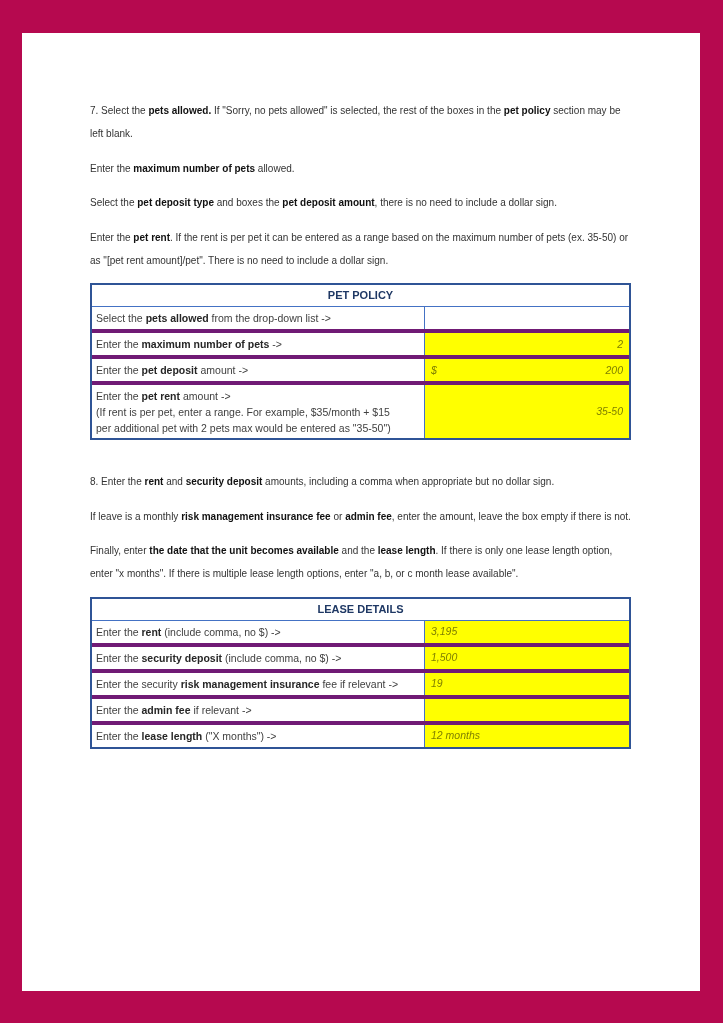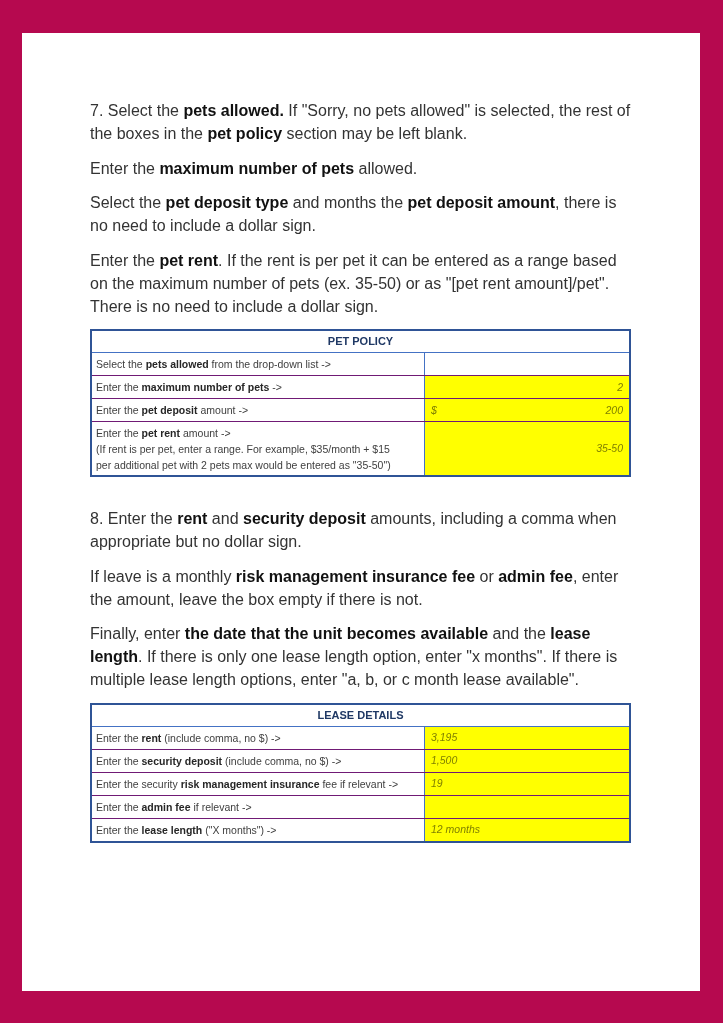--- a/index.html
+++ b/index.html
@@ -15,21 +15,21 @@
     left: 22px; top: 33px;
     width: 678px; height: 958px;
     background: #ffffff;
     box-sizing: border-box;
     padding: 66px 68px 0 68px;
   }
   
   .para {
     margin: 0 0 11.5px 0;
     width: 541px;
-    font-size: 16px;
+    font-size: 10px;
     line-height: 23px;
     color: #333333;
   }
   .para b { color: #111111; }
   
   .xl-table {
     width: 541px;
     box-sizing: border-box;
     border: 2px solid #2f5496;
     background: #ffffff;
@@ -41,21 +41,21 @@
     border-bottom: 1px solid #4472c4;
     height: 21px;
     line-height: 21px;
     text-align: center;
     font-weight: bold;
     font-size: 11px;
     color: #1f3864;
   }
   .xl-row {
     display: flex;
-    border-bottom: 1px solid #701a75;
+    border-bottom: 4px solid #701a75;
     min-height: 22px;
     align-items: stretch;
   }
   .xl-row:last-child { border-bottom: none; }
   .xl-label {
     flex: 0 0 324px;
     width: 324px;
     padding: 3px 4px 2px 4px;
     border-right: 1px solid #4472c4;
     line-height: 16px;
@@ -81,21 +81,21 @@
   .xl-value.filled.has-prefix  { justify-content: space-between; }
 </style>
 </head>
 <body>
 
 <div class="canvas" style="background: rgb(182, 9, 79);">
   <div class="page">
     <div>
         <p class="para"><span>7. Select the </span><b>pets allowed.</b><span> If "Sorry, no pets allowed" is selected, the rest of the boxes in the </span><b>pet policy</b><span> section may be left blank.</span></p>
         <p class="para"><span>Enter the </span><b>maximum number of pets</b><span> allowed.</span></p>
-        <p class="para"><span>Select the </span><b>pet deposit type</b><span> and months the </span><b>pet deposit amount</b><span>, there is no need to include a dollar sign.</span></p>
+        <p class="para"><span>Select the </span><b>pet deposit type</b><span> and boxes the </span><b>pet deposit amount</b><span>, there is no need to include a dollar sign.</span></p>
         <p class="para"><span>Enter the </span><b>pet rent</b><span>. If the rent is per pet it can be entered as a range based on the maximum number of pets (ex. 35-50) or as "[pet rent amount]/pet". There is no need to include a dollar sign.</span></p>
       </div>
     <div class="xl-table">
         <div class="xl-title">PET POLICY</div>
         <div class="xl-row">
           <div class="xl-label"><span>Select the </span><b>pets allowed</b><span> from the drop-down list -&gt;</span></div>
         </div>
         <div class="xl-row">
           <div class="xl-label"><span>Enter the </span><b>maximum number of pets</b><span> -&gt;</span></div>
           <div class="xl-value filled align-right">

